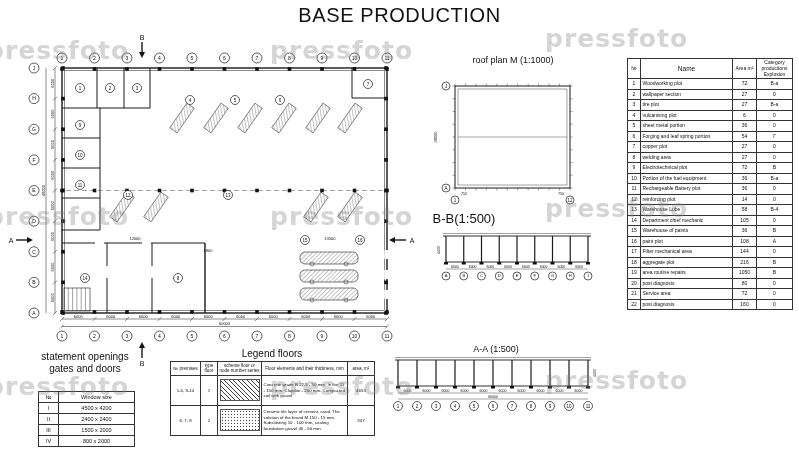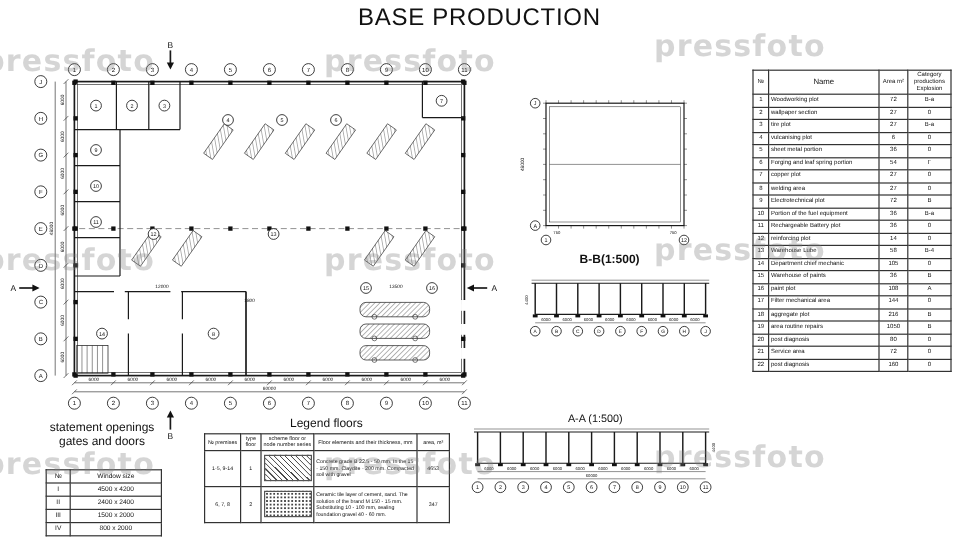--- a/index.html
+++ b/index.html
@@ -7,21 +7,21 @@
   body{width:799px;height:462px;position:relative;overflow:hidden;
        font-family:"Liberation Sans",sans-serif;color:#111;}
   .sheet{position:absolute;inset:0;background:#fff;}
   .main-title{position:absolute;top:4px;left:0;width:100%;text-align:center;
        font-size:20px;letter-spacing:.6px;color:#111;}
   #wm-layer{position:absolute;inset:0;z-index:50;pointer-events:none;}
   .wm{position:absolute;font-family:"DejaVu Sans",sans-serif;font-size:25px;font-weight:600;
       color:rgba(128,128,128,.33);letter-spacing:1px;white-space:nowrap;}
   .sub-title{position:absolute;text-align:center;color:#111;}
   #roof-title{top:55px;left:433px;width:160px;font-size:9px;}
-  #bb-title{top:211px;left:448px;width:120px;font-size:10px;font-weight:bold;}
+  #bb-title{top:211px;left:404px;width:120px;font-size:13px;}
   #aa-title{top:344px;left:436px;width:120px;font-size:9px;}
   #expl-title{top:46px;left:627px;width:165px;font-size:9px;}
   #legend-title{top:348px;left:170px;width:204px;font-size:10px;}
   #open-title{top:351px;left:28px;width:114px;font-size:10px;line-height:12px;}
   #cad{position:absolute;left:0;top:0;}
   #cad text{font-family:"Liberation Sans",sans-serif;}
   table.tbl{position:absolute;border-collapse:collapse;table-layout:fixed;background:#fff;}
   .tbl th,.tbl td{border:0.8px solid #333;overflow:hidden;font-weight:normal;vertical-align:middle;}
   #expl-table{left:627px;top:58px;width:165px;}
   #expl-table th{font-size:5px;line-height:1.15;padding:1px;text-align:center;}
@@ -479,20 +479,21 @@
         <circle cx="550" cy="406" r="4.5" stroke="#1a1a1a" stroke-width="0.7" fill="#fff"></circle>
         <text x="550" y="407.62" font-size="4.5" text-anchor="middle" fill="#111">9</text>
         <circle cx="569" cy="406" r="4.5" stroke="#1a1a1a" stroke-width="0.7" fill="#fff"></circle>
         <text x="569" y="407.62" font-size="4.5" text-anchor="middle" fill="#111">10</text>
         <circle cx="588" cy="406" r="4.5" stroke="#1a1a1a" stroke-width="0.7" fill="#fff"></circle>
         <text x="588" y="407.62" font-size="4.5" text-anchor="middle" fill="#111">11</text>
         <text x="596" y="373" font-size="3.5" text-anchor="middle" fill="#111" transform="rotate(-90 596 373)">4400</text>
       </g>
     </svg>
 
+  <div class="sub-title" id="roof-title">roof plan M (1:1000)</div>
   <div class="sub-title" id="bb-title">B-B(1:500)</div>
   <div class="sub-title" id="aa-title">A-A (1:500)</div>
   <div class="sub-title" id="legend-title">Legend floors</div>
   <div class="sub-title" id="open-title">
     <div>statement openings</div>
     <div>gates and doors</div>
   </div>
 
   <table class="tbl" id="expl-table">
     <colgroup>

